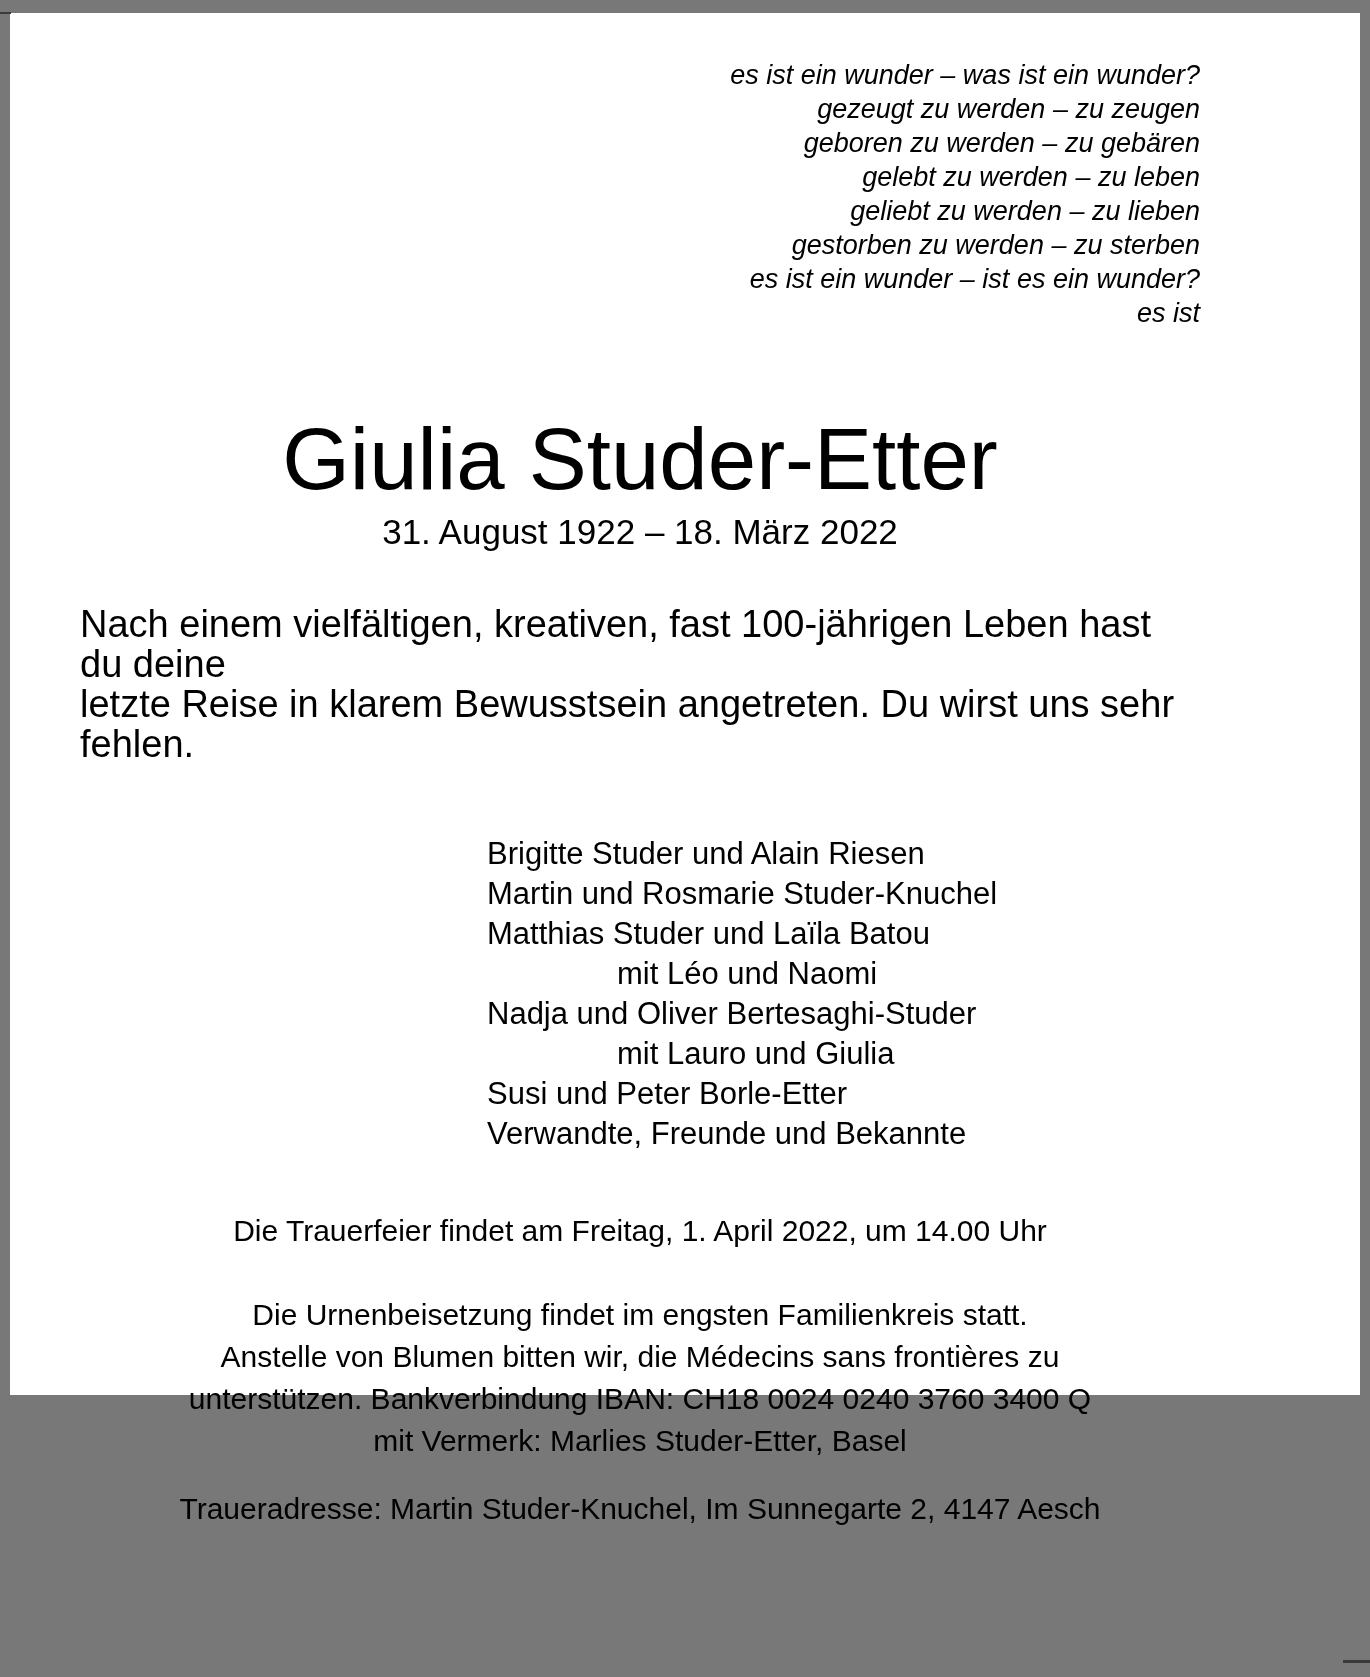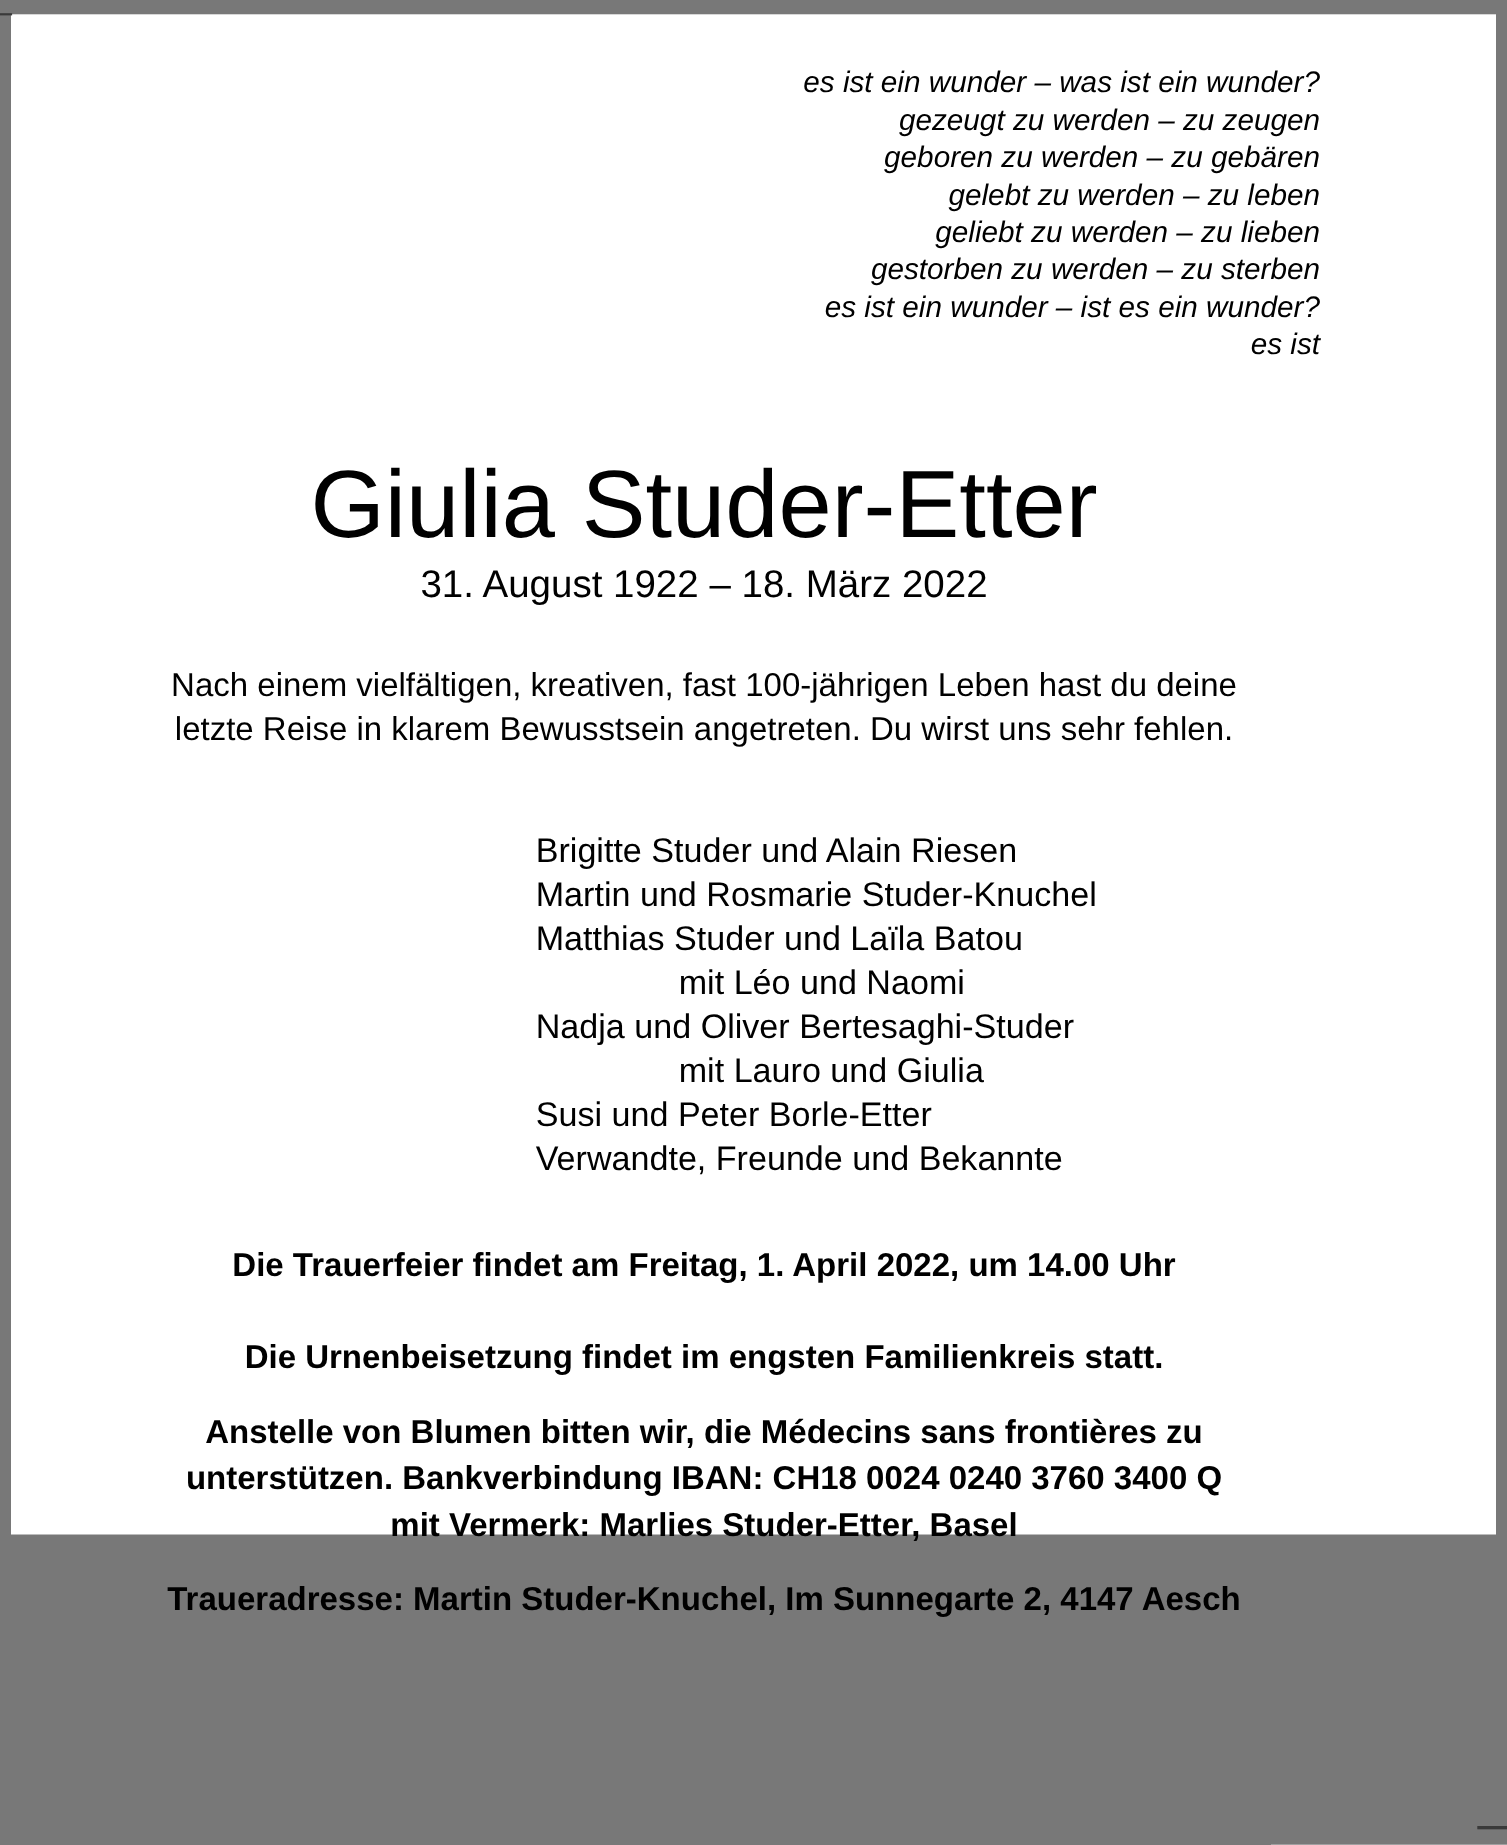--- a/index.html
+++ b/index.html
@@ -62,44 +62,43 @@
     letter-spacing: 0;
   }
   .dates {
     margin-top: 6px;
     font-size: 35px;
     line-height: 44px;
     text-align: center;
   }
   .tribute {
     margin-top: 50px;
-    font-size: 30px;
+    font-size: 38px;
     line-height: 40px;
-    text-align: center;
+    text-align: left;
   }
   .mourners {
     margin-top: 70px;
     margin-left: 407px;
     font-size: 31px;
     line-height: 40px;
     text-align: left;
     width: fit-content;
   }
   .mourners .line.indent {
     padding-left: 130px;
   }
   .para {
     font-size: 30px;
     line-height: 42px;
     text-align: center;
-    font-weight: bold;
   }
   .funeral   { margin-top: 56px; }
   .burial    { margin-top: 42px; }
-  .donations { margin-top: 26px; }
+  .donations { }
   .address   { margin-top: 26px; }
 </style>
 </head>
 <body>
 
 <div class="page">
 
   <div class="poem">
       <div class="line">es ist ein wunder – was ist ein wunder?</div>
       <div class="line">gezeugt zu werden – zu zeugen</div>

